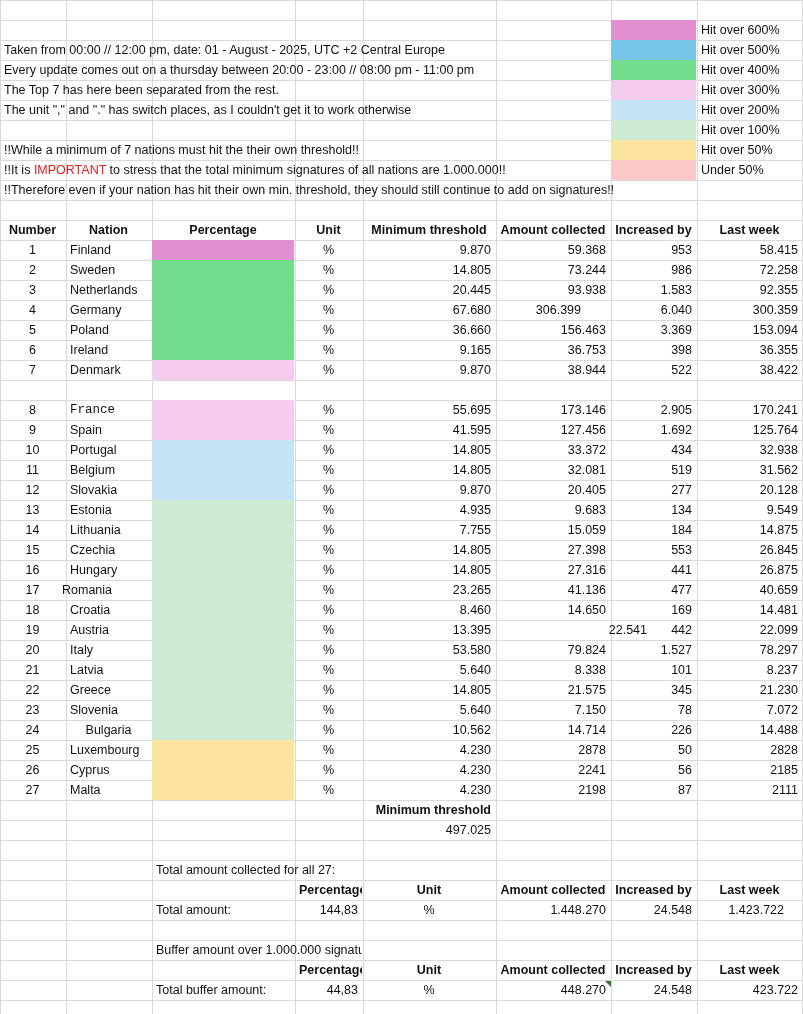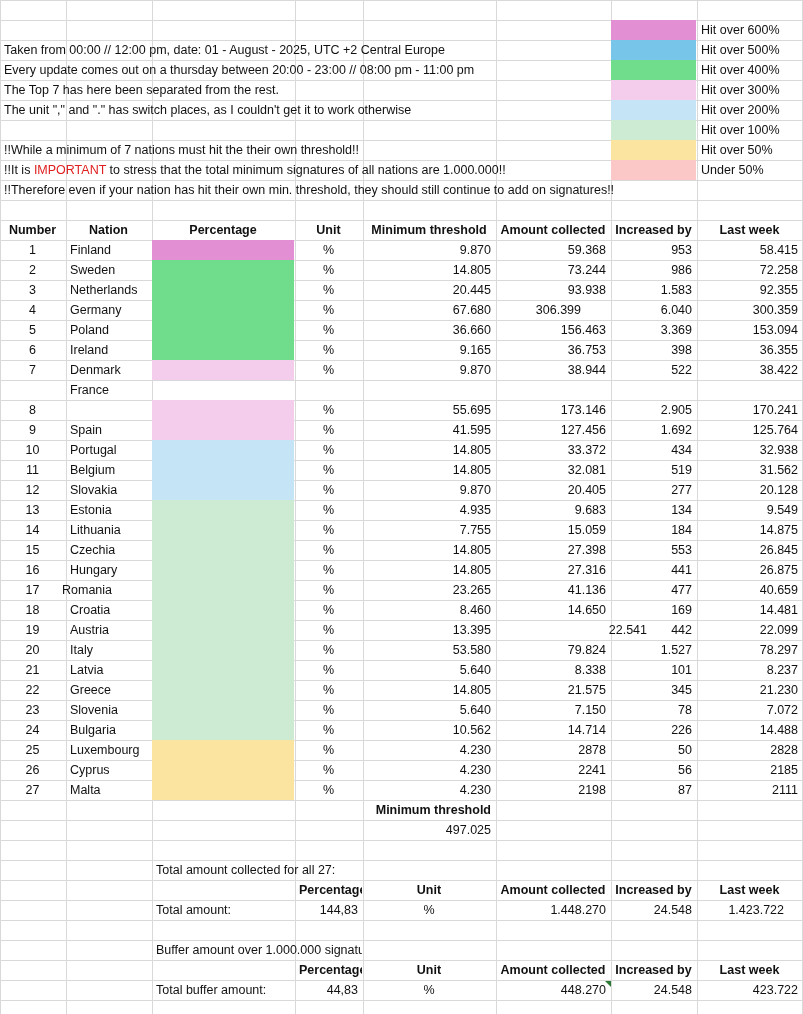--- a/index.html
+++ b/index.html
@@ -207,21 +207,21 @@
       <div class="c r" style="left: 697px; top: 340px; width: 105px;">36.355</div>
       <div class="c ctr" style="left: 0px; top: 360px; width: 65px;">7</div>
       <div class="c l" style="left: 66px; top: 360px; width: 85px;">Denmark</div>
       <div class="c r" style="left: 152px; top: 360px; width: 142px; color: rgb(90, 17, 80);">394,57</div>
       <div class="c ctr" style="left: 295px; top: 360px; width: 67px;">%</div>
       <div class="c r" style="left: 363px; top: 360px; width: 132px;">9.870</div>
       <div class="c r" style="left: 496px; top: 360px; width: 114px;">38.944</div>
       <div class="c r" style="left: 611px; top: 360px; width: 85px;">522</div>
       <div class="c r" style="left: 697px; top: 360px; width: 105px;">38.422</div>
       <div class="c ctr" style="left: 0px; top: 400px; width: 65px;">8</div>
-      <div class="c l" style="left: 66px; top: 380px; width: 64px;">France</div>
+      <div class="c l" style="left: 66px; top: 400px; width: 64px; font-family: Liberation Mono, monospace;">France</div>
       <div class="c r" style="left: 152px; top: 400px; width: 142px; color: rgb(90, 17, 80);">310,88</div>
       <div class="c ctr" style="left: 295px; top: 400px; width: 67px;">%</div>
       <div class="c r" style="left: 363px; top: 400px; width: 132px;">55.695</div>
       <div class="c r" style="left: 496px; top: 400px; width: 114px;">173.146</div>
       <div class="c r" style="left: 611px; top: 400px; width: 85px;">2.905</div>
       <div class="c r" style="left: 697px; top: 400px; width: 105px;">170.241</div>
       <div class="c ctr" style="left: 0px; top: 420px; width: 65px;">9</div>
       <div class="c l" style="left: 66px; top: 420px; width: 85px;">Spain</div>
       <div class="c r" style="left: 152px; top: 420px; width: 142px; color: rgb(90, 17, 80);">306,42</div>
       <div class="c ctr" style="left: 295px; top: 420px; width: 67px;">%</div>
@@ -335,21 +335,21 @@
       <div class="c r" style="left: 697px; top: 680px; width: 105px;">21.230</div>
       <div class="c ctr" style="left: 0px; top: 700px; width: 65px;">23</div>
       <div class="c l" style="left: 66px; top: 700px; width: 85px;">Slovenia</div>
       <div class="c r" style="left: 152px; top: 700px; width: 142px; color: rgb(20, 83, 42);">126,77</div>
       <div class="c ctr" style="left: 295px; top: 700px; width: 67px;">%</div>
       <div class="c r" style="left: 363px; top: 700px; width: 132px;">5.640</div>
       <div class="c r" style="left: 496px; top: 700px; width: 114px;">7.150</div>
       <div class="c r" style="left: 611px; top: 700px; width: 85px;">78</div>
       <div class="c r" style="left: 697px; top: 700px; width: 105px;">7.072</div>
       <div class="c ctr" style="left: 0px; top: 720px; width: 65px;">24</div>
-      <div class="c l" style="left: 66px; top: 720px; width: 85px;">Bulgaria</div>
+      <div class="c l" style="left: 66px; top: 720px; width: 85px; text-align: center;">Bulgaria</div>
       <div class="c r" style="left: 152px; top: 720px; width: 142px; color: rgb(20, 83, 42);">122,77</div>
       <div class="c ctr" style="left: 295px; top: 720px; width: 67px;">%</div>
       <div class="c r" style="left: 363px; top: 720px; width: 132px;">10.562</div>
       <div class="c r" style="left: 496px; top: 720px; width: 114px;">14.714</div>
       <div class="c r" style="left: 611px; top: 720px; width: 85px;">226</div>
       <div class="c r" style="left: 697px; top: 720px; width: 105px;">14.488</div>
       <div class="c ctr" style="left: 0px; top: 740px; width: 65px;">25</div>
       <div class="c l" style="left: 66px; top: 740px; width: 85px;">Luxembourg</div>
       <div class="c r" style="left: 152px; top: 740px; width: 142px; color: rgb(138, 96, 18);">68,04</div>
       <div class="c ctr" style="left: 295px; top: 740px; width: 67px;">%</div>

